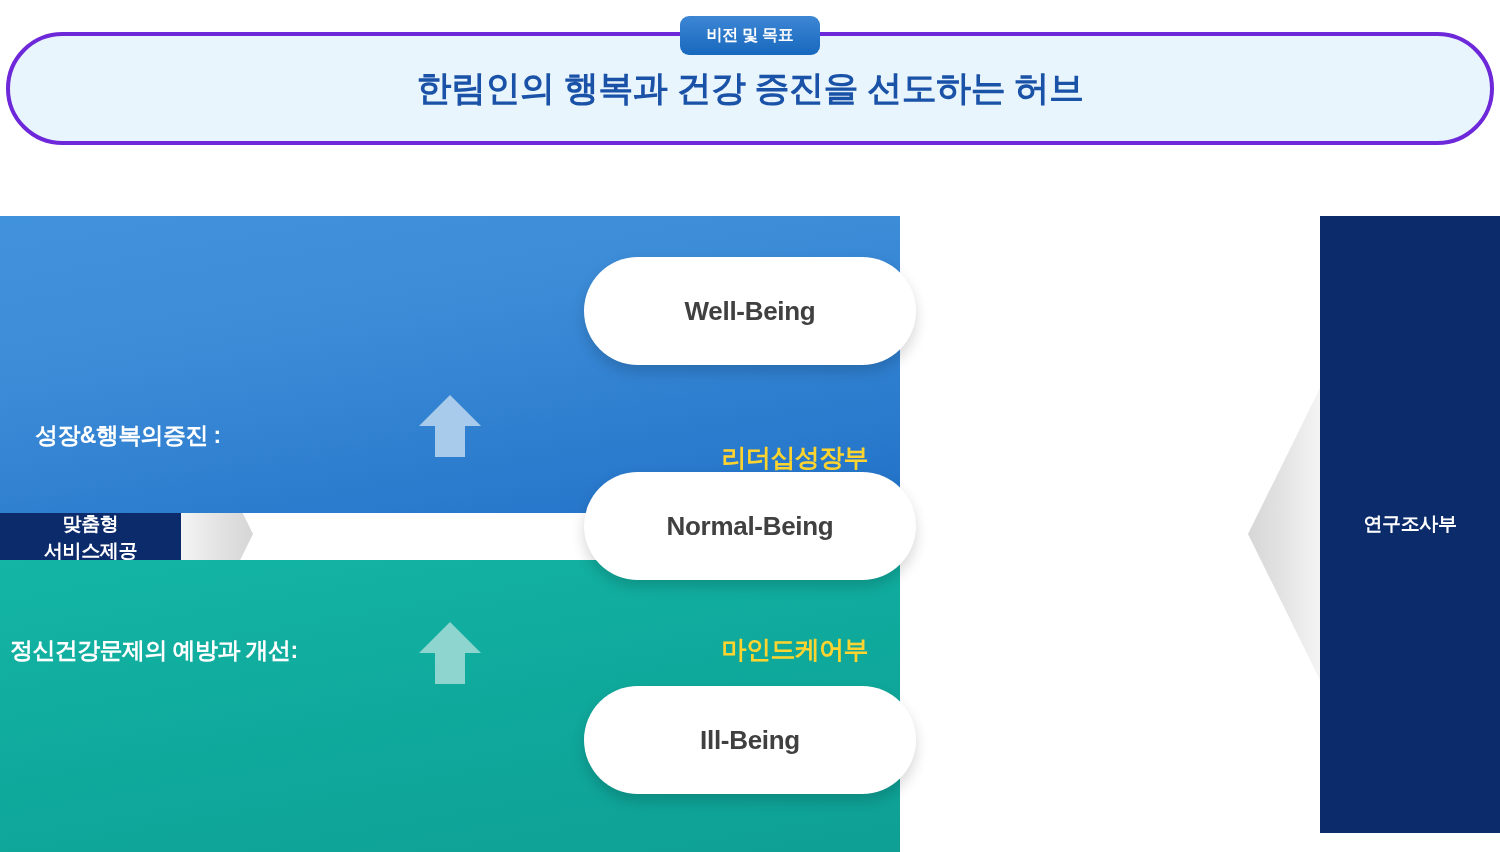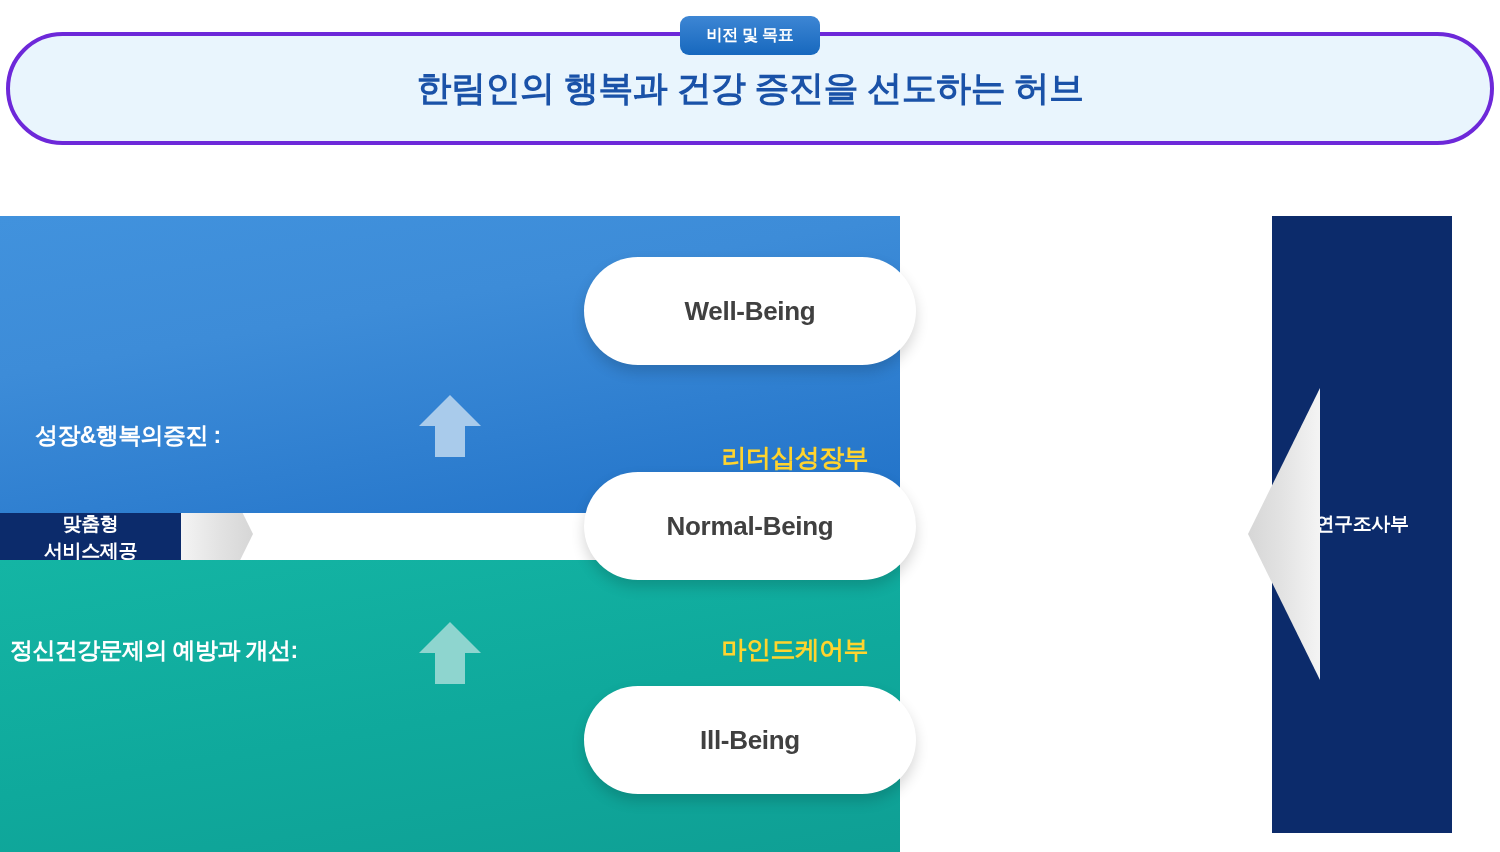--- a/index.html
+++ b/index.html
@@ -70,21 +70,21 @@
   .side-panel {
     position: absolute;
     top: 216px;
     height: 617px;
     background: #0c2b6b;
     display: flex;
     align-items: center;
     justify-content: center;
   }
   .side-panel.left  { left: 0px;    width: 181px; }
-  .side-panel.right { left: 1272px; width: 180px; }
+  .side-panel.right { left: 1320px; width: 180px; }
   .side-text {
     color: #ffffff;
     font-size: 19px;
     font-weight: bold;
     line-height: 1.42;
     text-align: center;
     letter-spacing: -0.4px;
     white-space: pre-line;
   }
 

